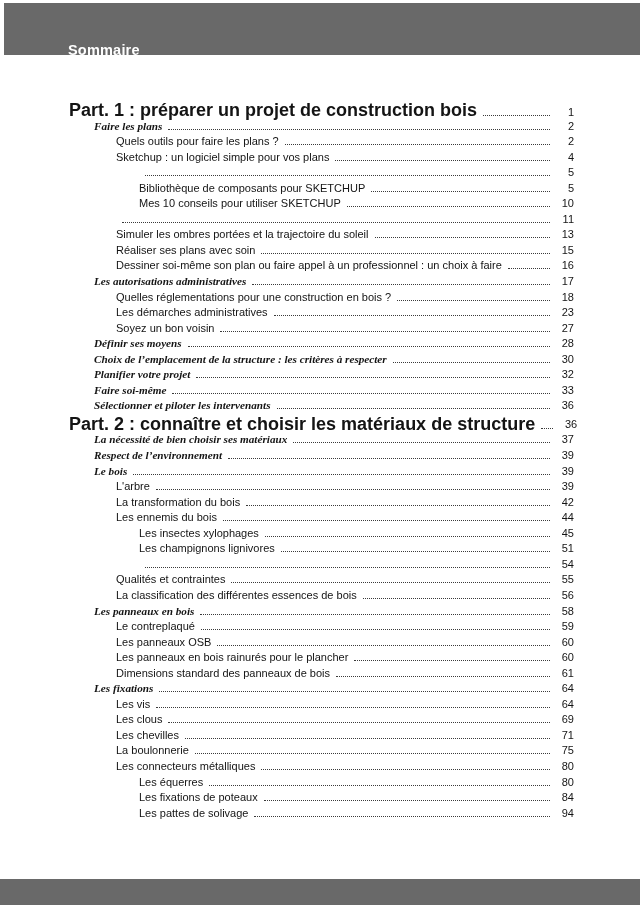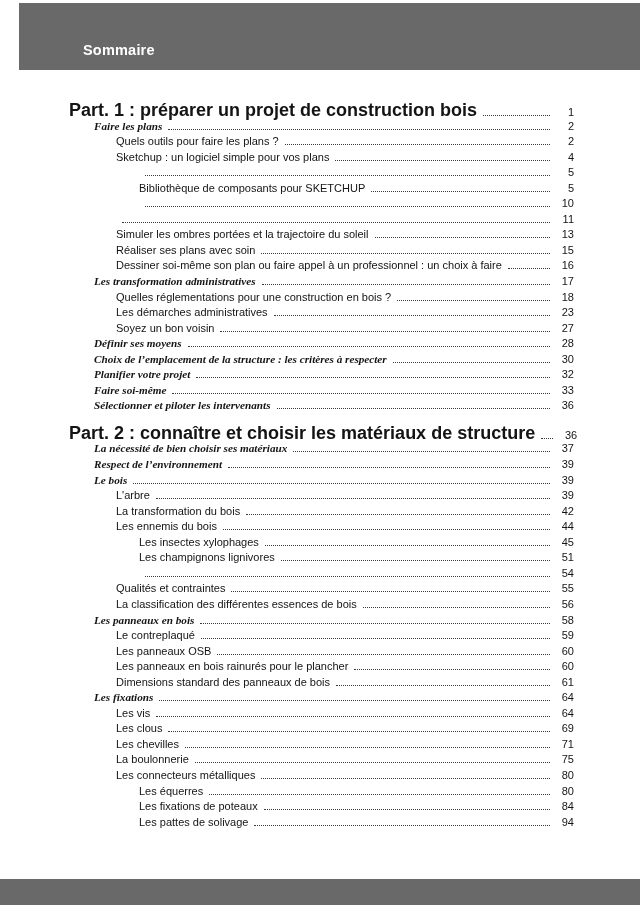--- a/index.html
+++ b/index.html
@@ -8,23 +8,22 @@
     width: 640px;
     height: 905px;
     background: #ffffff;
     overflow: hidden;
     font-family: "Liberation Sans", "DejaVu Sans", sans-serif;
     color: #141414;
   }
   .topbar {
     position: absolute;
     top: 3px; left: 4px; right: 0;
-    height: 67px;
+    height: 52px;
     background: var(--band-gray, #696969);
-    margin-left: 15px;
   }
   .topbar-title {
     position: absolute;
     left: 64px;
     top: 39px;
     color: #ffffff;
     font-size: 14.5px;
     font-weight: bold;
     letter-spacing: 0.2px;
     white-space: nowrap;
@@ -42,21 +41,21 @@
     right: 66px;
   }
   .toc-row {
     display: flex;
     align-items: baseline;
     height: 15.55px;
     font-size: 11px;
     line-height: 15.55px;
     white-space: nowrap;
   }
-  .toc-row.gap { margin-top: 12px; }
+  .toc-row.gap { margin-top: 3px; align-items: flex-end; }
   .toc-label { white-space: nowrap; }
   .lvl0 { padding-left: 0; }
   .lvl1 { padding-left: 25px; }
   .lvl2 { padding-left: 47px; }
   .lvl3 { padding-left: 70px; }
   .lvl0 .toc-label { font-weight: bold; font-size: 18px; }
   .lvl1 .toc-label { font-weight: bold; font-style: italic; font-size: 11.2px; font-family: Liberation Serif, serif; }
   .toc-leader {
     flex: 1 1 auto;
     min-width: 12px;
@@ -104,20 +103,21 @@
       <div class="toc-row lvl3">
     <span class="toc-leader"></span>
     <span class="toc-page">5</span>
   </div>
       <div class="toc-row lvl3">
     <span class="toc-label">Bibliothèque de composants pour SKETCHUP</span>
     <span class="toc-leader"></span>
     <span class="toc-page">5</span>
   </div>
       <div class="toc-row lvl3">
+    <span class="toc-label">Mes 10 conseils pour utiliser SKETCHUP</span>
     <span class="toc-leader"></span>
     <span class="toc-page">10</span>
   </div>
       <div class="toc-row lvl2">
     <span class="toc-leader"></span>
     <span class="toc-page">11</span>
   </div>
       <div class="toc-row lvl2">
     <span class="toc-label">Simuler les ombres portées et la trajectoire du soleil</span>
     <span class="toc-leader"></span>
@@ -127,21 +127,21 @@
     <span class="toc-label">Réaliser ses plans avec soin</span>
     <span class="toc-leader"></span>
     <span class="toc-page">15</span>
   </div>
       <div class="toc-row lvl2">
     <span class="toc-label">Dessiner soi-même son plan ou faire appel à un professionnel : un choix à faire</span>
     <span class="toc-leader"></span>
     <span class="toc-page">16</span>
   </div>
       <div class="toc-row lvl1">
-    <span class="toc-label">Les transformation administratives</span>
+    <span class="toc-label">Les autorisations administratives</span>
     <span class="toc-leader"></span>
     <span class="toc-page">17</span>
   </div>
       <div class="toc-row lvl2">
     <span class="toc-label">Quelles réglementations pour une construction en bois ?</span>
     <span class="toc-leader"></span>
     <span class="toc-page">18</span>
   </div>
       <div class="toc-row lvl2">
     <span class="toc-label">Les démarches administratives</span>

